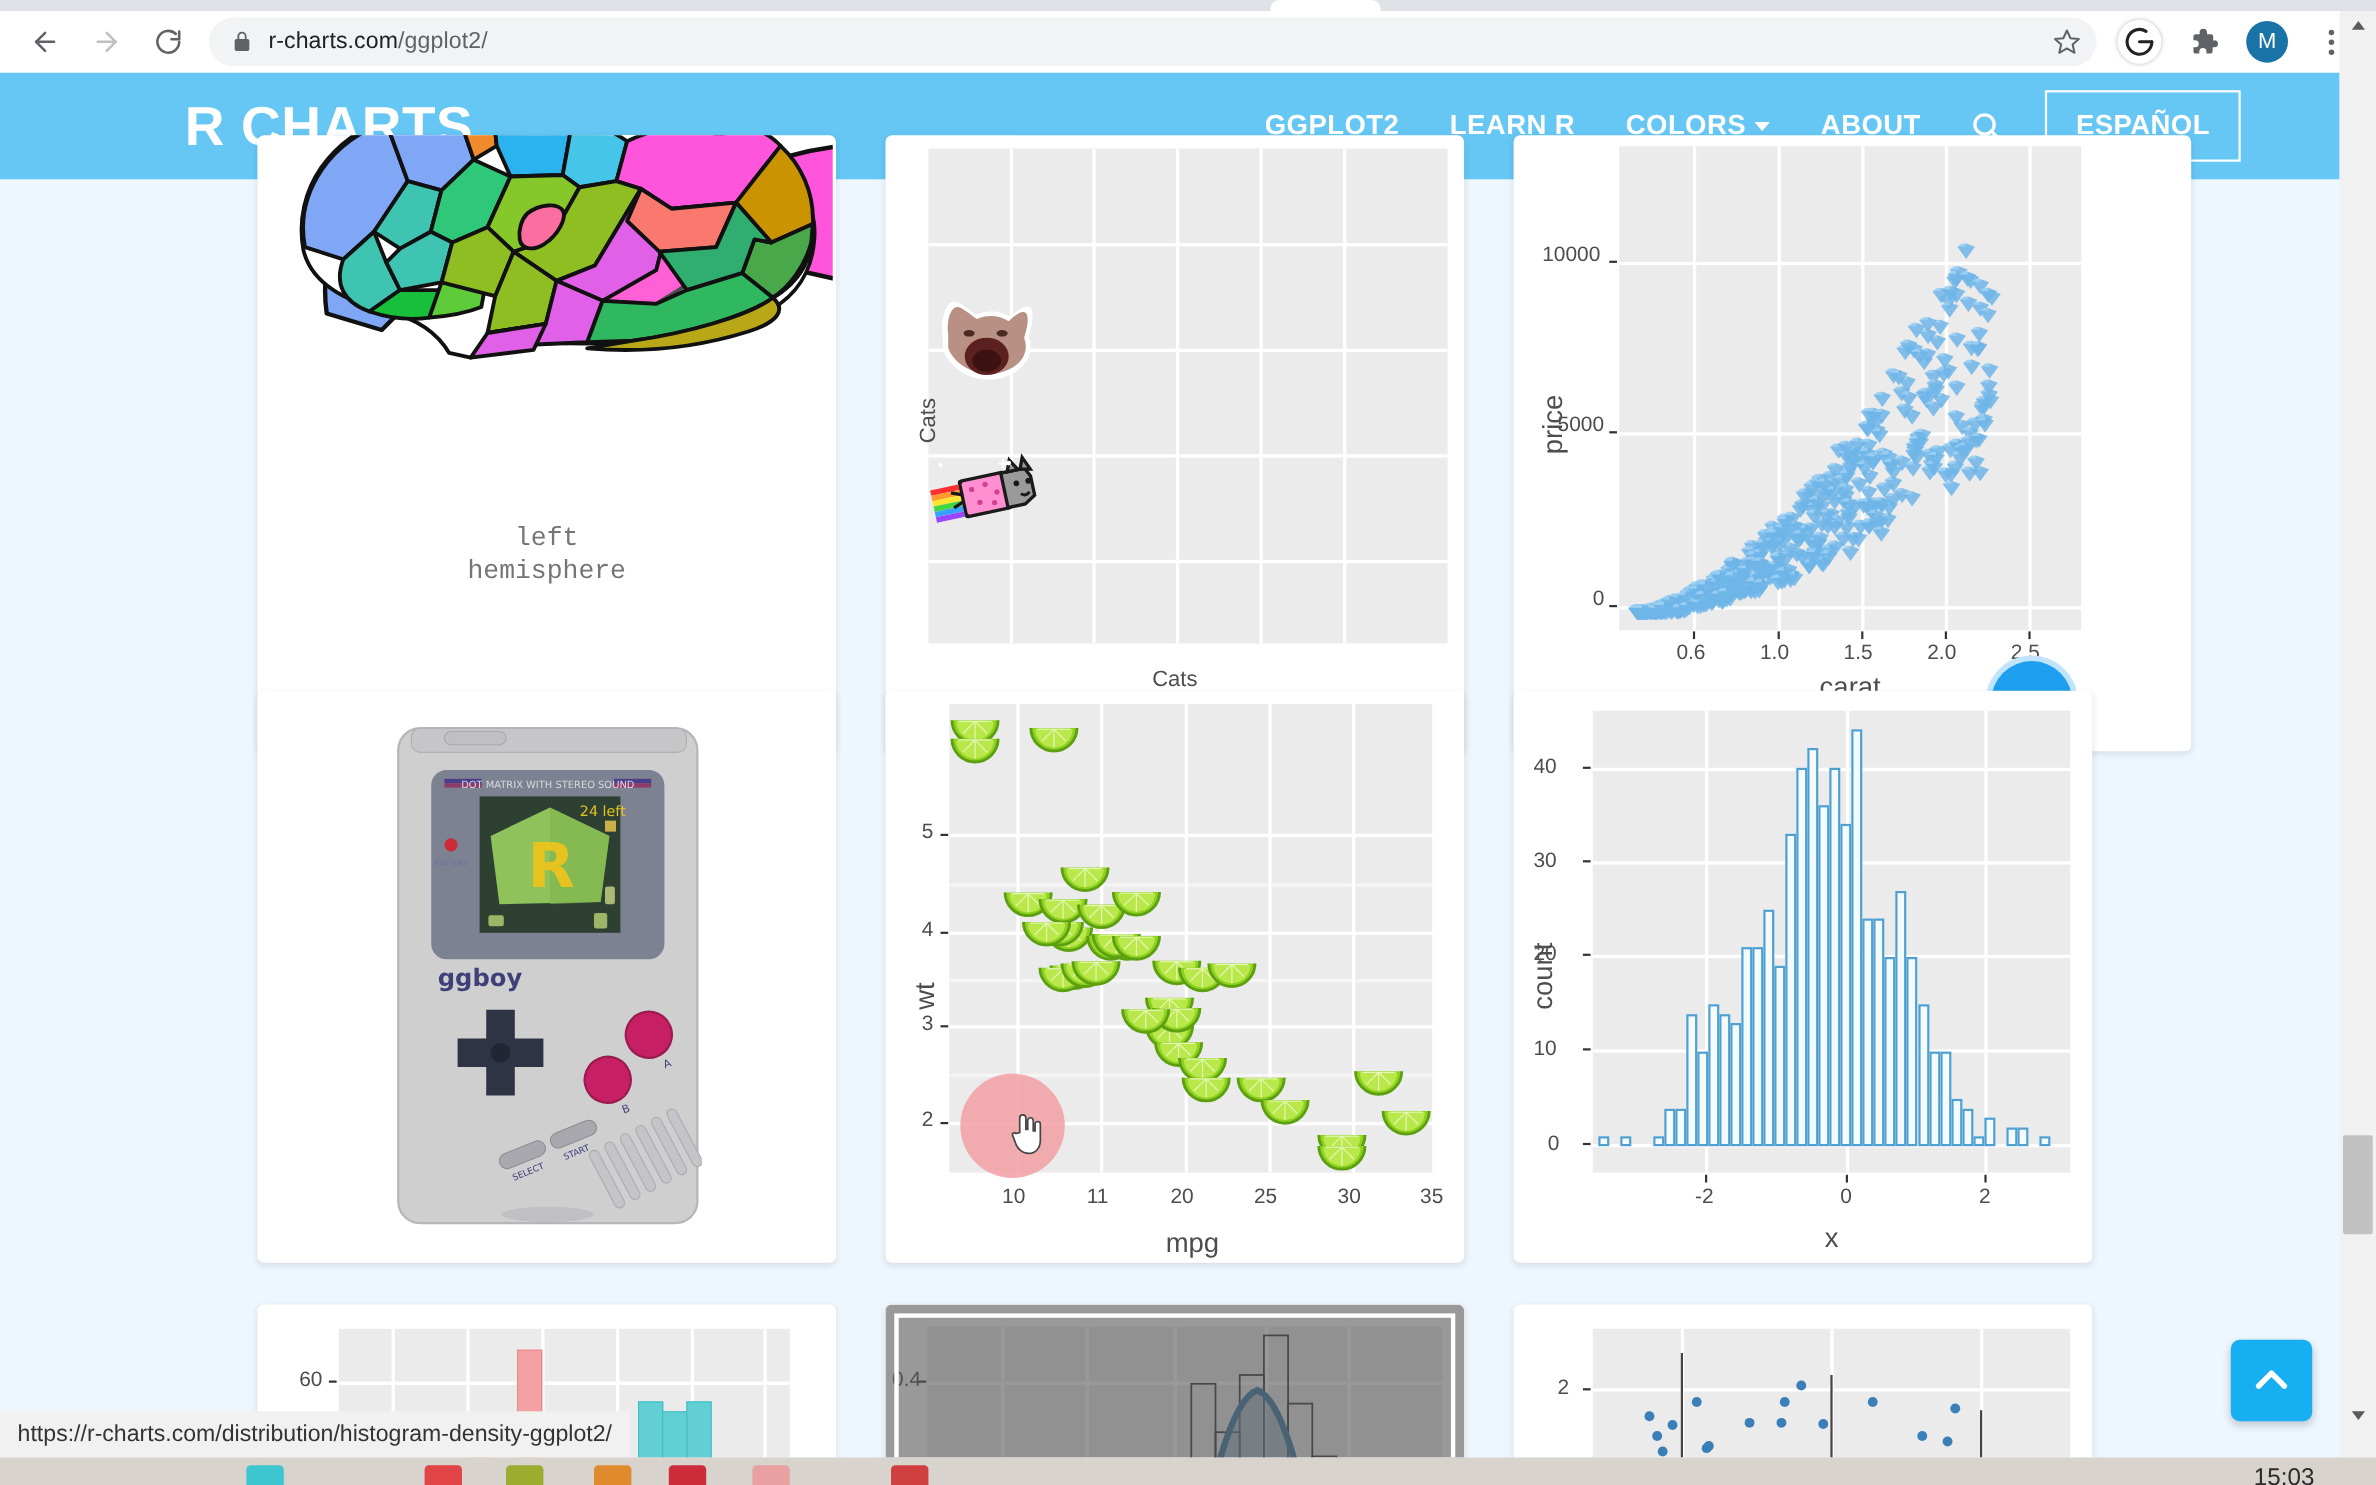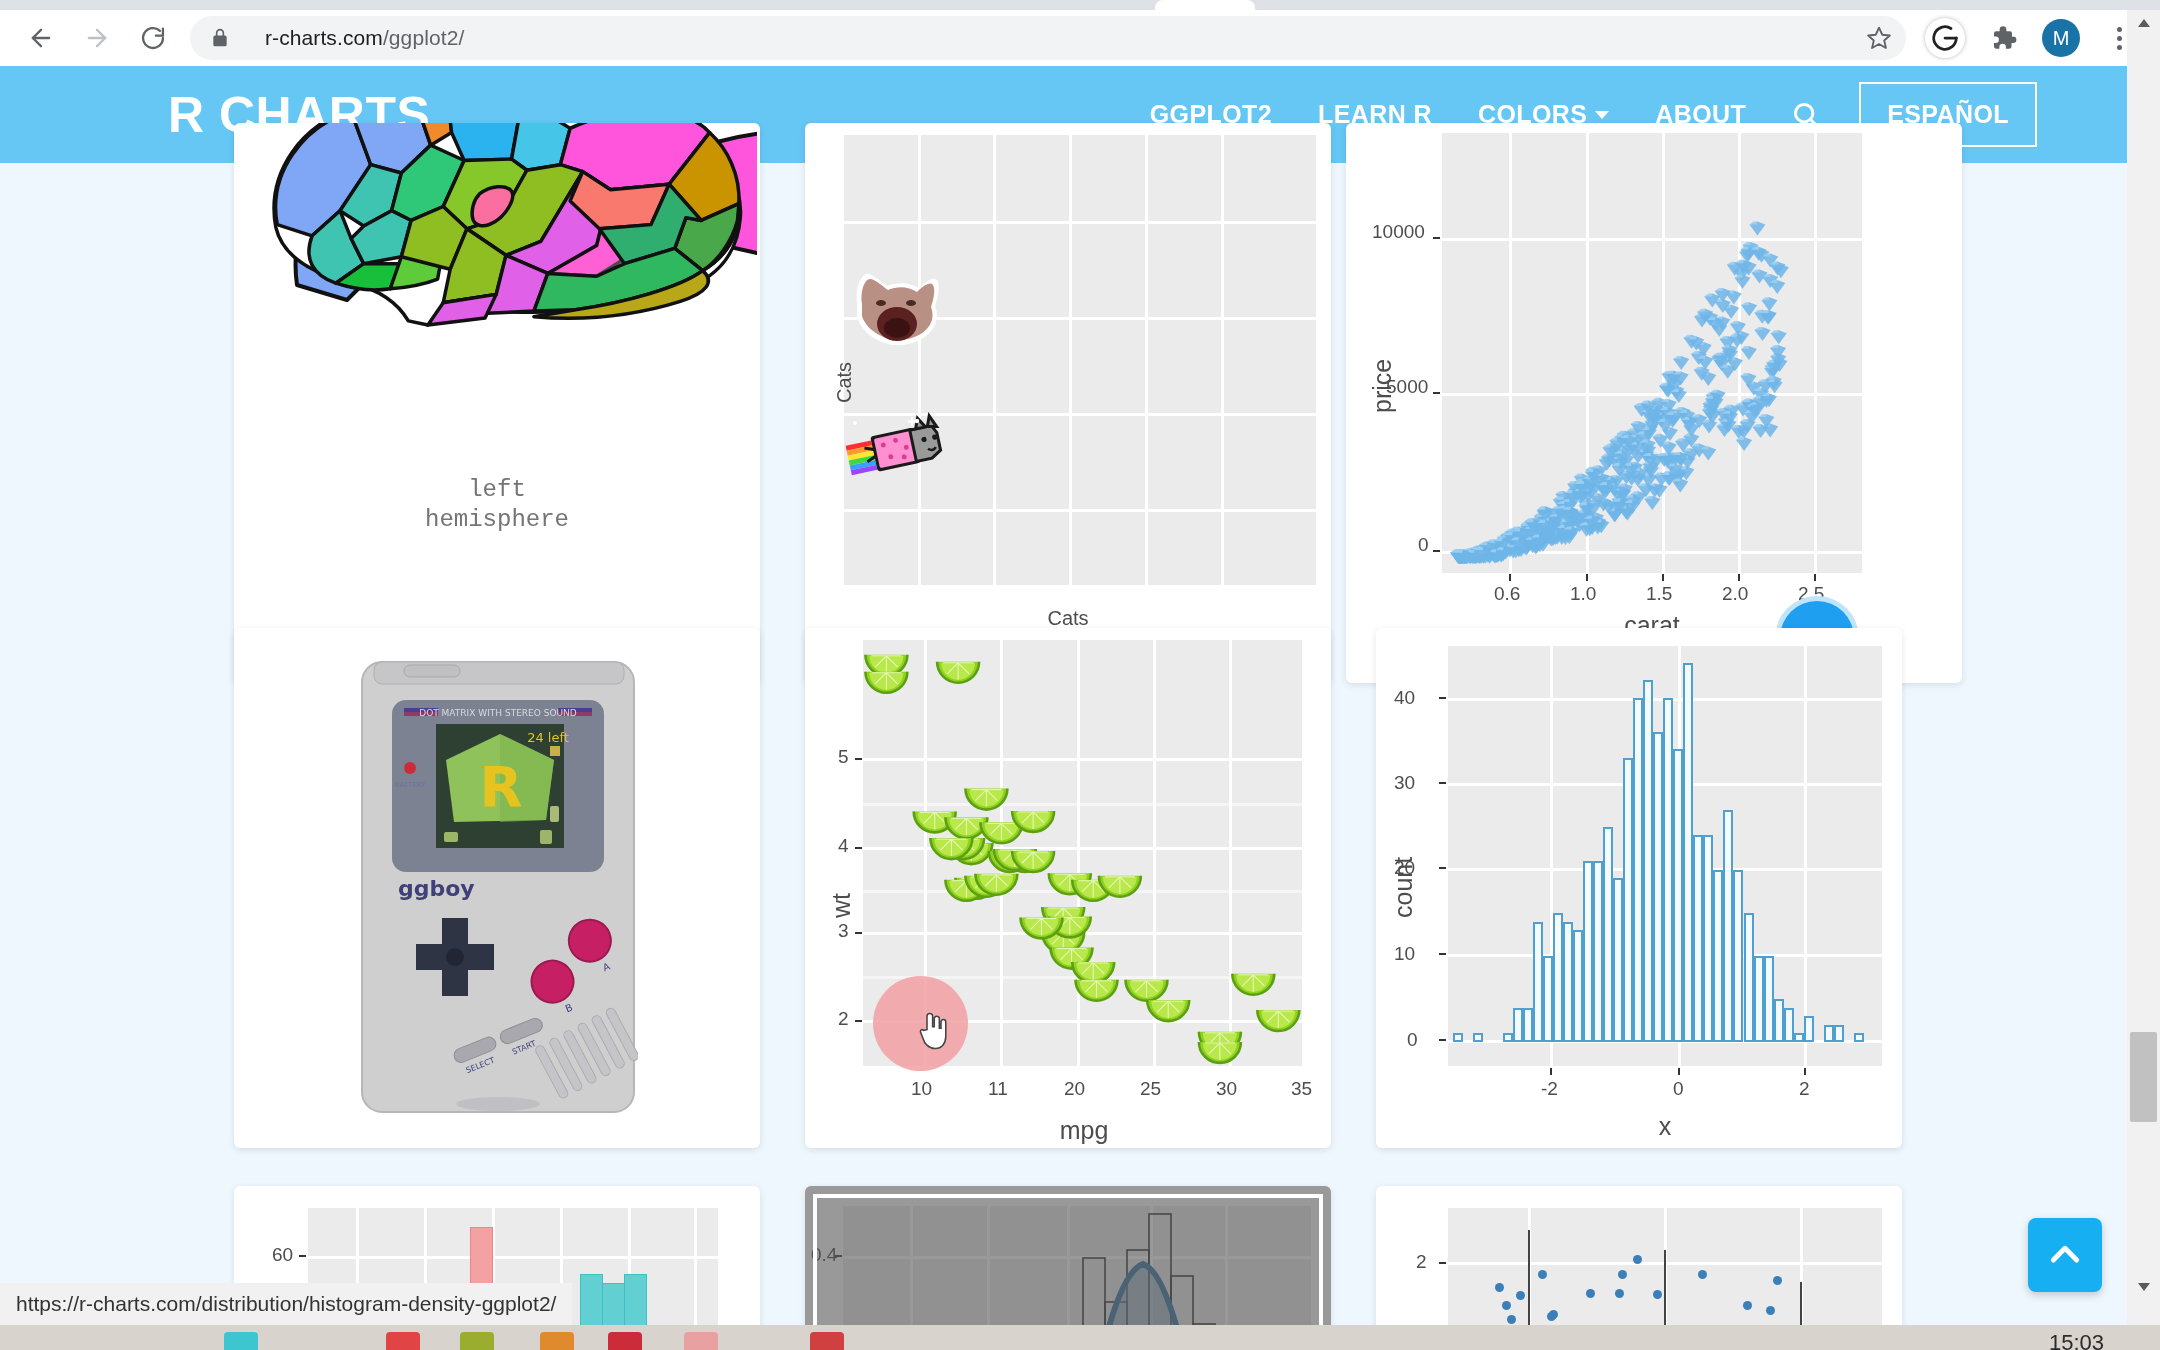--- a/index.html
+++ b/index.html
@@ -30,21 +30,20 @@
     display:flex; align-items:center; justify-content:center;
     border-radius:50%; color:#5f6368; flex:0 0 auto;
   }
   .nav-btn svg{ display:block; }
   .nav-btn.back{ margin-left:18px; }
   .omnibox{
     flex:1 1 auto; height:44px; margin-left:14px; margin-right:10px;
     background:#f1f3f4; border-radius:22px;
     display:flex; align-items:center; padding:0 20px;
     position:relative;
-    gap:21px;
   }
   .lock-icon{ flex:0 0 auto; margin-right:14px; color:#5f6368; display:flex; }
   .url-text{
     font-size:21px; color:#202124; white-space:nowrap; letter-spacing:.1px;
   }
   .url-text .dim{ color:#5f6368; }
   .star-btn{
     position:absolute; right:14px; top:50%; transform:translateY(-50%);
     color:#5f6368; display:flex;
   }
@@ -398,21 +397,21 @@
               <rect x="66" y="6" width="2" height="9"></rect>
                 <rect x="63" y="9.5" width="9" height="2"></rect>
             </g>
           </svg>
 
           <div class="axlabel vlabel" style="left:28px; top:280px; font-size:20px;">Cats</div>
           <div class="axlabel" style="left:0; top:484px; width:526px; text-align:center; font-size:20px;">Cats</div>
         </div>
       </div>
 
-      <div class="card" style="left:1346px; top:-40px; width:616px; height:560px;">
+      <div class="card" style="left:1376px; top:-40px; width:616px; height:560px;">
         <div class="card-inner">
           <div class="panel" style="left:96px; top:10px; width:420px; height:440px;"></div>
           <div class="gridline" style="left:96px; top:270px; width:420px; height:3px;"></div>
           <div class="gridline" style="left:96px; top:115px; width:420px; height:3px;"></div>
           <div class="gridline" style="left:96px; top:428px; width:420px; height:3px;"></div>
           <div class="gridline" style="left:163px; top:10px; width:3px; height:440px;"></div>
           <div class="gridline" style="left:240px; top:10px; width:3px; height:440px;"></div>
           <div class="gridline" style="left:316px; top:10px; width:3px; height:440px;"></div>
           <div class="gridline" style="left:392px; top:10px; width:3px; height:440px;"></div>
           <div class="gridline" style="left:468px; top:10px; width:3px; height:440px;"></div>

